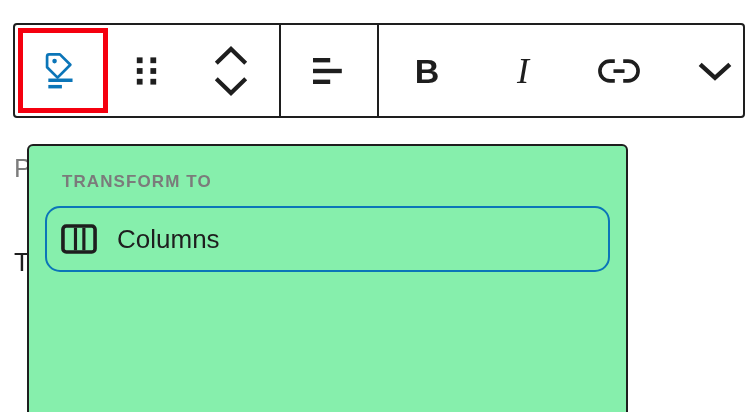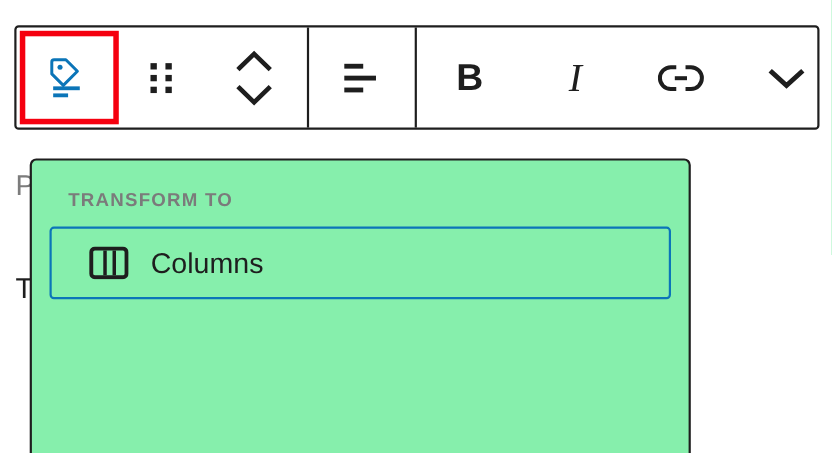--- a/index.html
+++ b/index.html
@@ -119,23 +119,23 @@
   }
   .menu-list {
     list-style: none;
     margin: 0;
     padding: 14px 16px 0 16px;
   }
   .menu-item {
     display: flex;
     align-items: center;
     height: 66px;
-    padding: 0 34px;
+    padding: 0 14px;
     border: 2px solid transparent;
-    border-radius: 4px;
+    border-radius: 15px;
     cursor: pointer;
     background: transparent;
     width: 100%;
     text-align: right;
   }
   .menu-item.selected {
     border-color: #0b75b8;
   }
   .menu-item .mi-icon {
     width: 44px;

